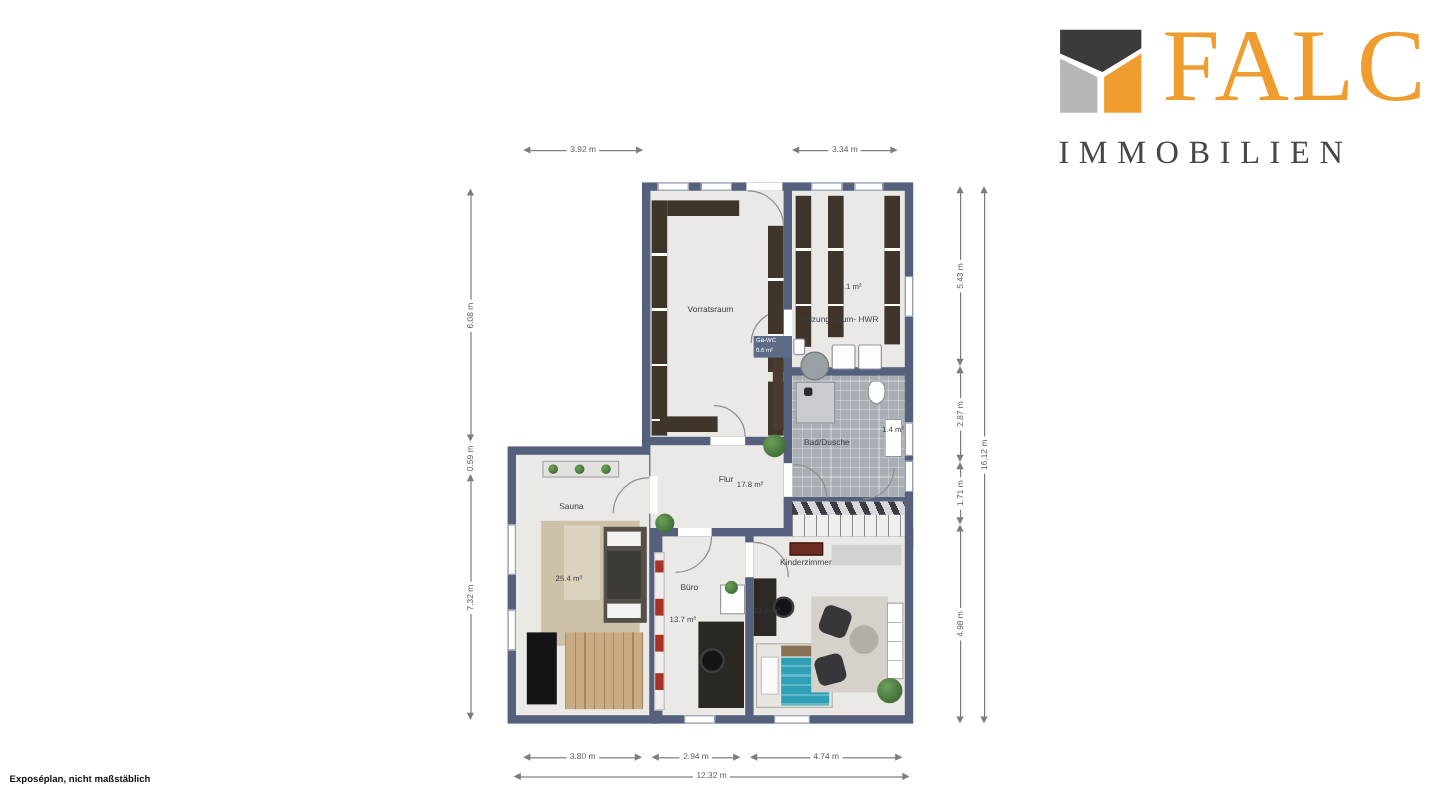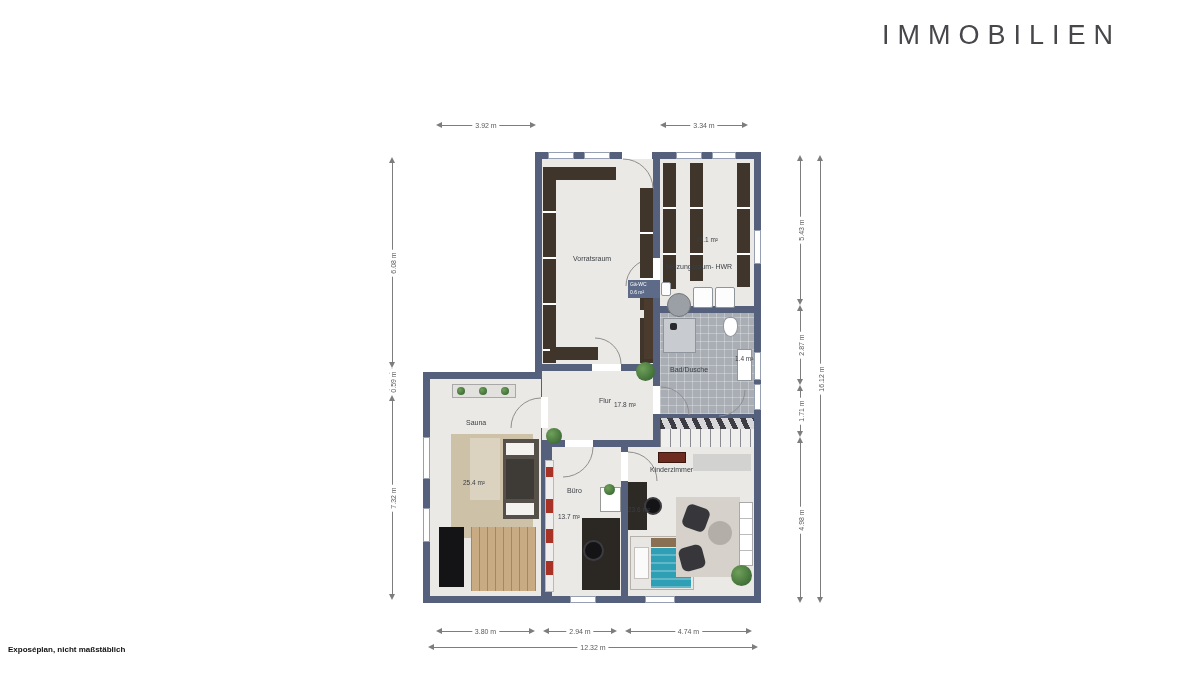--- a/index.html
+++ b/index.html
@@ -24,21 +24,21 @@
   .vdim{width:9px}
   .vdim::before{content:"";position:absolute;top:2px;bottom:2px;left:4px;width:1px;background:#7d7d7d}
   .aw{position:absolute;left:0;top:1px;width:0;height:0;border:3.5px solid transparent;border-right:6px solid #7d7d7d;border-left:0}
   .ae{position:absolute;right:0;top:1px;width:0;height:0;border:3.5px solid transparent;border-left:6px solid #7d7d7d;border-right:0}
   .an{position:absolute;top:0;left:1px;width:0;height:0;border:3.5px solid transparent;border-bottom:6px solid #7d7d7d;border-top:0}
   .as{position:absolute;bottom:0;left:1px;width:0;height:0;border:3.5px solid transparent;border-top:6px solid #7d7d7d;border-bottom:0}
   .dlbl{position:absolute;left:50%;top:4px;transform:translate(-50%,-50%);background:#fff;
         padding:0 3px;font-size:7px;color:#5a5a5a;white-space:nowrap}
   .vdim .dlbl{left:4.5px;top:50%;transform:translate(-50%,-50%) rotate(-90deg)}
   .brand{font-family:"Liberation Serif",serif;font-size:86px;line-height:80px;color:#f09d30;letter-spacing:2px}
-  .brand-sub{font-family:Liberation Sans, sans-serif;font-size:27px;color:#47474b;letter-spacing:8px;margin-top:6px}
+  .brand-sub{font-family:Liberation Serif, serif;font-size:27px;color:#47474b;letter-spacing:8px;margin-top:6px}
   .tag{background:#5d6b88;color:#fff;font-size:5px;line-height:1.5;padding:1px 2px;white-space:nowrap}
   .appl{background:#fdfdfd;border:1px solid #8f959d;border-radius:2px}
 </style>
 </head>
 <body>
 
 <div class="abs" style="left:0;top:0;width:1200px;height:675px">
 
   <div class="abs wall" style="left:535px;top:152px;width:226px;height:306px"></div>
   <div class="abs wall" style="left:423px;top:372px;width:125px;height:231px"></div>
@@ -252,16 +252,24 @@
       <span class="dlbl">4.74 m</span>
     </div>
   <div class="abs hdim" style="left:428px;top:643px;width:330px">
       <i class="aw"></i>
       <i class="ae"></i>
       <span class="dlbl">12.32 m</span>
     </div>
 </div>
 
 <div class="abs" style="left:882px;top:14px;width:308px">
+  <div style="display:flex;align-items:flex-start">
+    <svg width="92" height="92" viewBox="0 0 100 100">
+      <polygon points="2,0 98,0 98,22 52,50 2,28" fill="#3b3b3d"></polygon>
+      <polygon points="2,34 46,56 46,98 2,98" fill="#b7b7b9"></polygon>
+      <polygon points="54,56 98,28 98,98 54,98" fill="#f09d30"></polygon>
+    </svg>
+    <div class="brand" style="margin-left:16px">FALC</div>
+  </div>
   <div class="brand-sub">IMMOBILIEN</div>
 </div>
 
 <div class="abs" style="left:8px;top:645px;font-size:8px;font-weight:bold;color:#101010">Exposéplan, nicht maßstäblich</div>
 
 </body></html>

